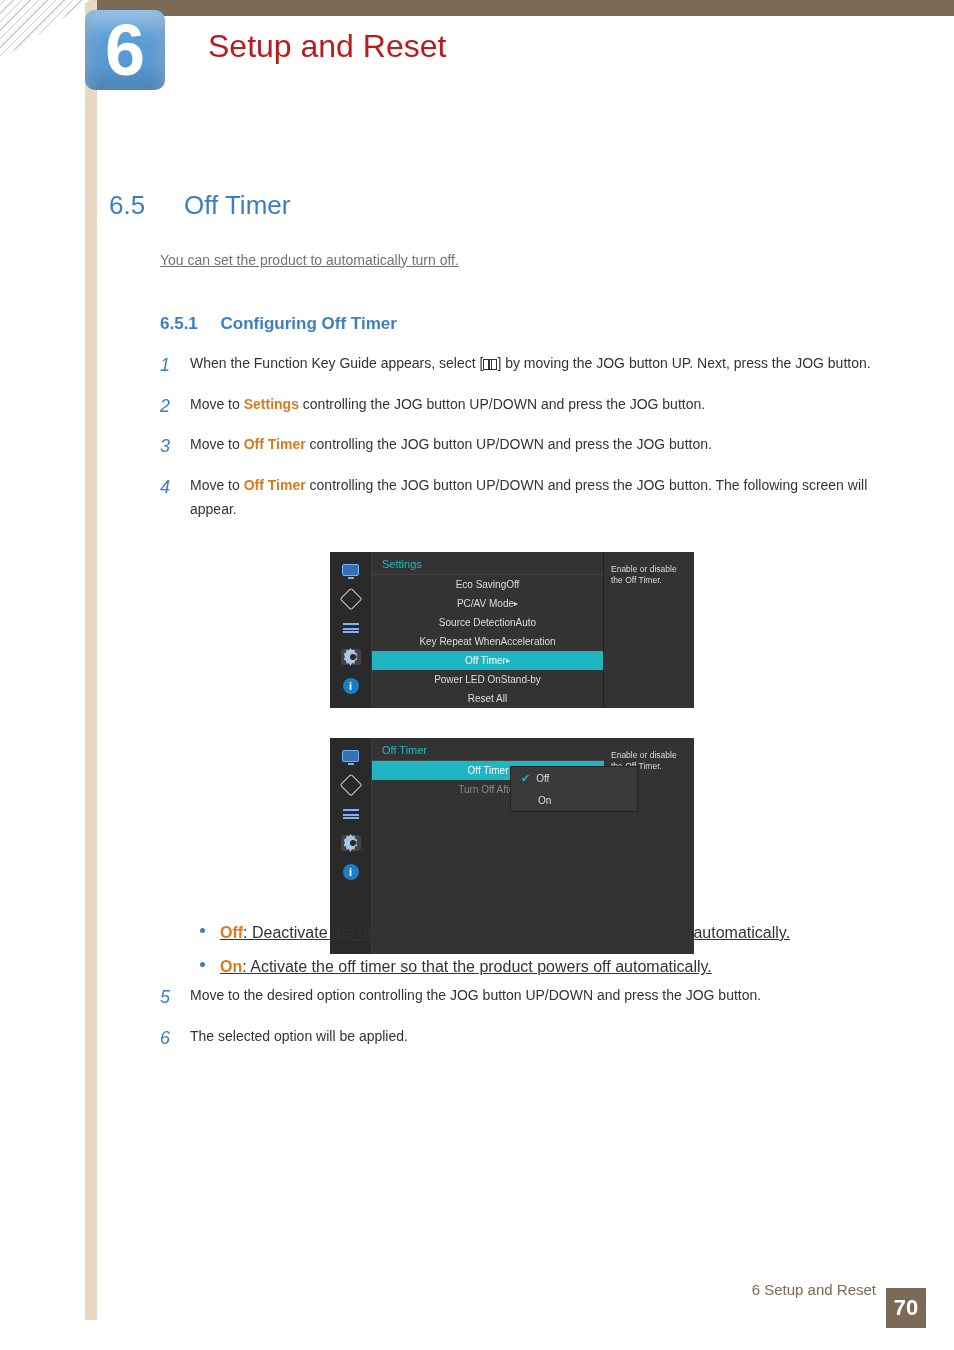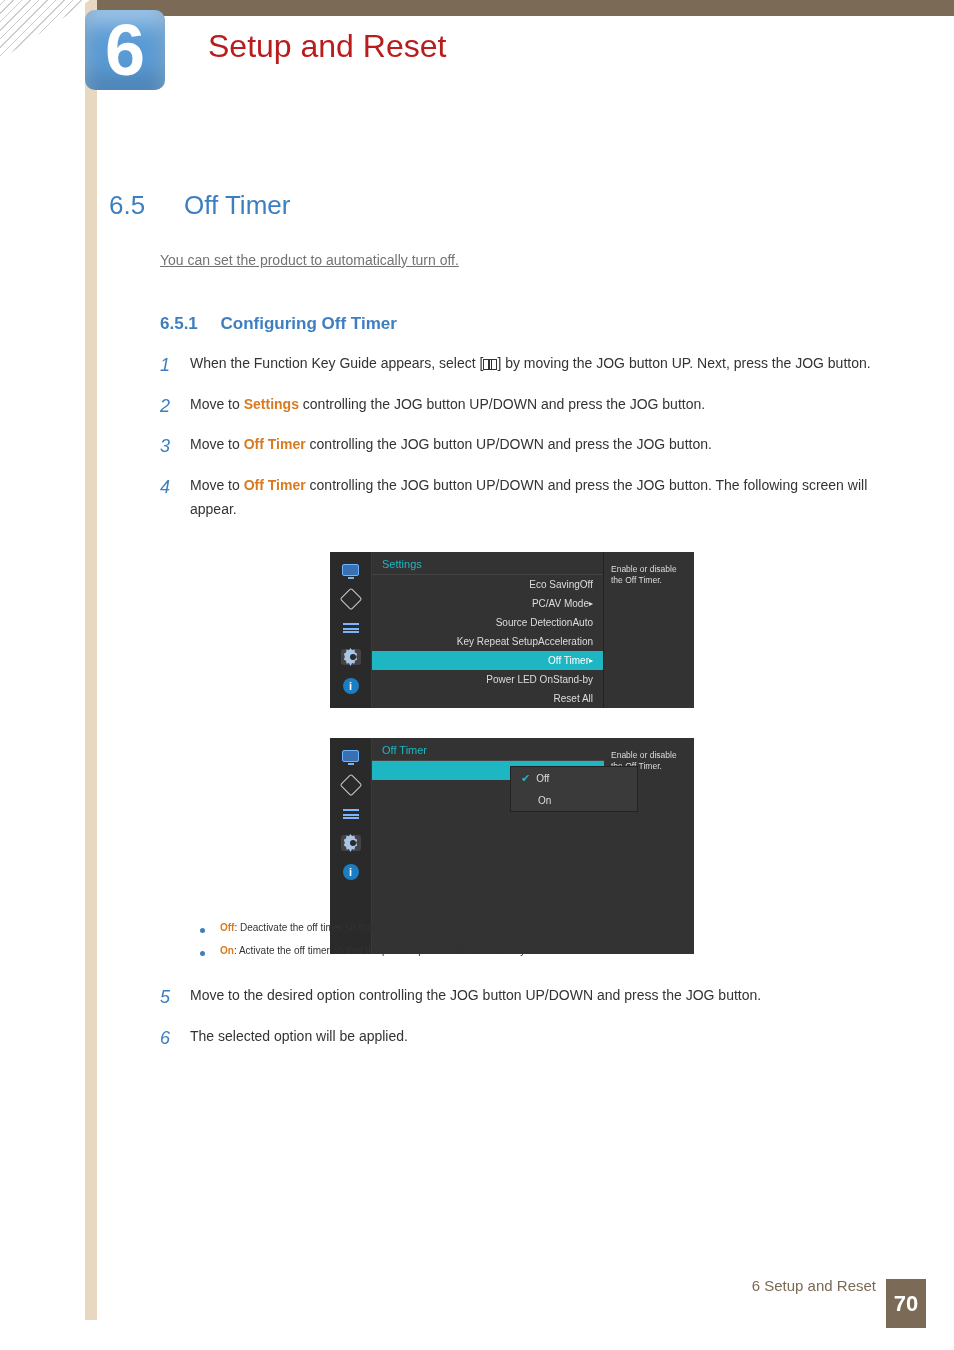--- a/index.html
+++ b/index.html
@@ -204,21 +204,21 @@
     border-right: 1px solid #222;
   }
   .osd-title {
     color: #1fb6c4;
     font-size: 11px;
     padding: 6px 10px 4px;
     border-bottom: 1px solid #444;
   }
   .osd-row {
     display: flex;
-    justify-content: flex-end;
+    justify-content: center;
     align-items: center;
     font-size: 10px;
     color: #ddd;
     padding: 4px 10px;
     height: 19px;
   }
   .osd-row.sel {
     background: #1fb6c4;
     color: #fff;
   }
@@ -256,22 +256,23 @@
     line-height: 1.3;
   }
 
   .osd2-main { position: relative; width: 232px; background: #333; }
   .osd2-fill { height: 155px; }
 
   .bullets {
     position: absolute;
     top: 918px; left: 195px;
     width: 680px;
-    font-size: 10px;
+    font-size: 16px;
     line-height: 1.9;
+    text-decoration: underline;
   }
   .bullets li {
     list-style: none;
     position: relative;
     padding-left: 25px;
     margin-bottom: 4px;
   }
   .bullets li::before {
     content: "";
     position: absolute;
@@ -297,21 +298,21 @@
   .footer-text {
     color: #7b6a55;
     font-size: 15px;
     margin-right: 10px;
   }
   .footer-num {
     background: #7b6a55;
     color: #fff;
     font-size: 22px;
     font-weight: bold;
-    width: 40px; height: 49px;
+    width: 40px; height: 40px;
     display: flex;
     align-items: center;
     justify-content: center;
     margin-top: 37px;
   }
 </style>
 </head>
 <body>
 
 <div class="top-brown-bar"></div>
@@ -386,21 +387,21 @@
     </div>
     <div class="osd-row">
       <span>PC/AV Mode</span>
       <span class="arrow">▸</span>
     </div>
     <div class="osd-row">
       <span>Source Detection</span>
       <span>Auto</span>
     </div>
     <div class="osd-row">
-      <span>Key Repeat Setup</span>
+      <span>Key Repeat When</span>
       <span>Acceleration</span>
     </div>
     <div class="osd-row sel">
       <span>Off Timer</span>
       <span class="arrow">▸</span>
     </div>
     <div class="osd-row">
       <span>Power LED On</span>
       <span>Stand-by</span>
     </div>

